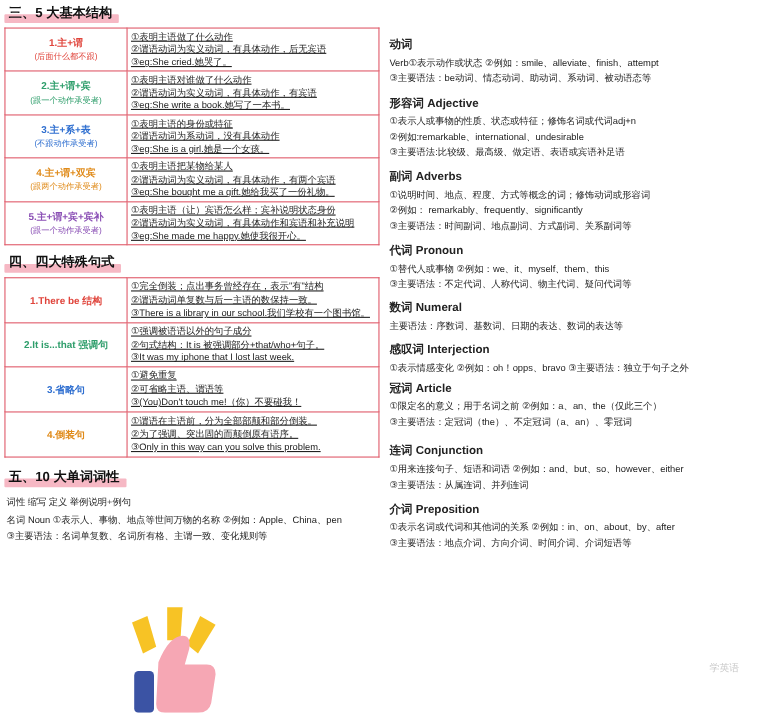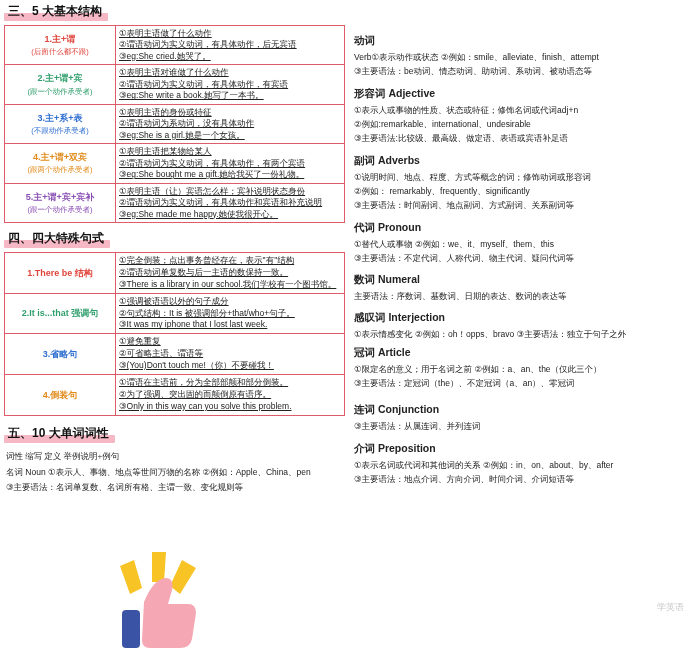--- a/index.html
+++ b/index.html
@@ -86,21 +86,21 @@
     margin:0 0 2px 0;
     font-size:8.5px;
     line-height:1.45;
     white-space:nowrap;
     overflow:hidden;
   }
 
   
   .thumb{position:absolute;left:108px;top:548px;width:130px;height:100px;}
   .watermark{
-    position:absolute;right:6px;bottom:4px;
+    position:absolute;right:18px;bottom:4px;
     font-size:9px;color:#c8c8c8;
   }
 </style>
 </head>
 <body>
 
 <div class="page">
 
   <div class="col-left">
 
@@ -271,20 +271,21 @@
     </div>
 
     <div class="rc" style="margin-top:-4px">
       <h3>冠词 Article</h3>
       <p>①限定名的意义；用于名词之前 ②例如：a、an、the（仅此三个）</p>
       <p>③主要语法：定冠词（the）、不定冠词（a、an）、零冠词</p>
     </div>
 
     <div class="rc" style="margin-top:14px">
       <h3>连词 Conjunction</h3>
+      <p>①用来连接句子、短语和词语 ②例如：and、but、so、however、either</p>
       <p>③主要语法：从属连词、并列连词</p>
     </div>
 
     <div class="rc" style="margin-top:0">
       <h3>介词 Preposition</h3>
       <p>①表示名词或代词和其他词的关系 ②例如：in、on、about、by、after</p>
       <p>③主要语法：地点介词、方向介词、时间介词、介词短语等</p>
     </div>
   </div>
 

